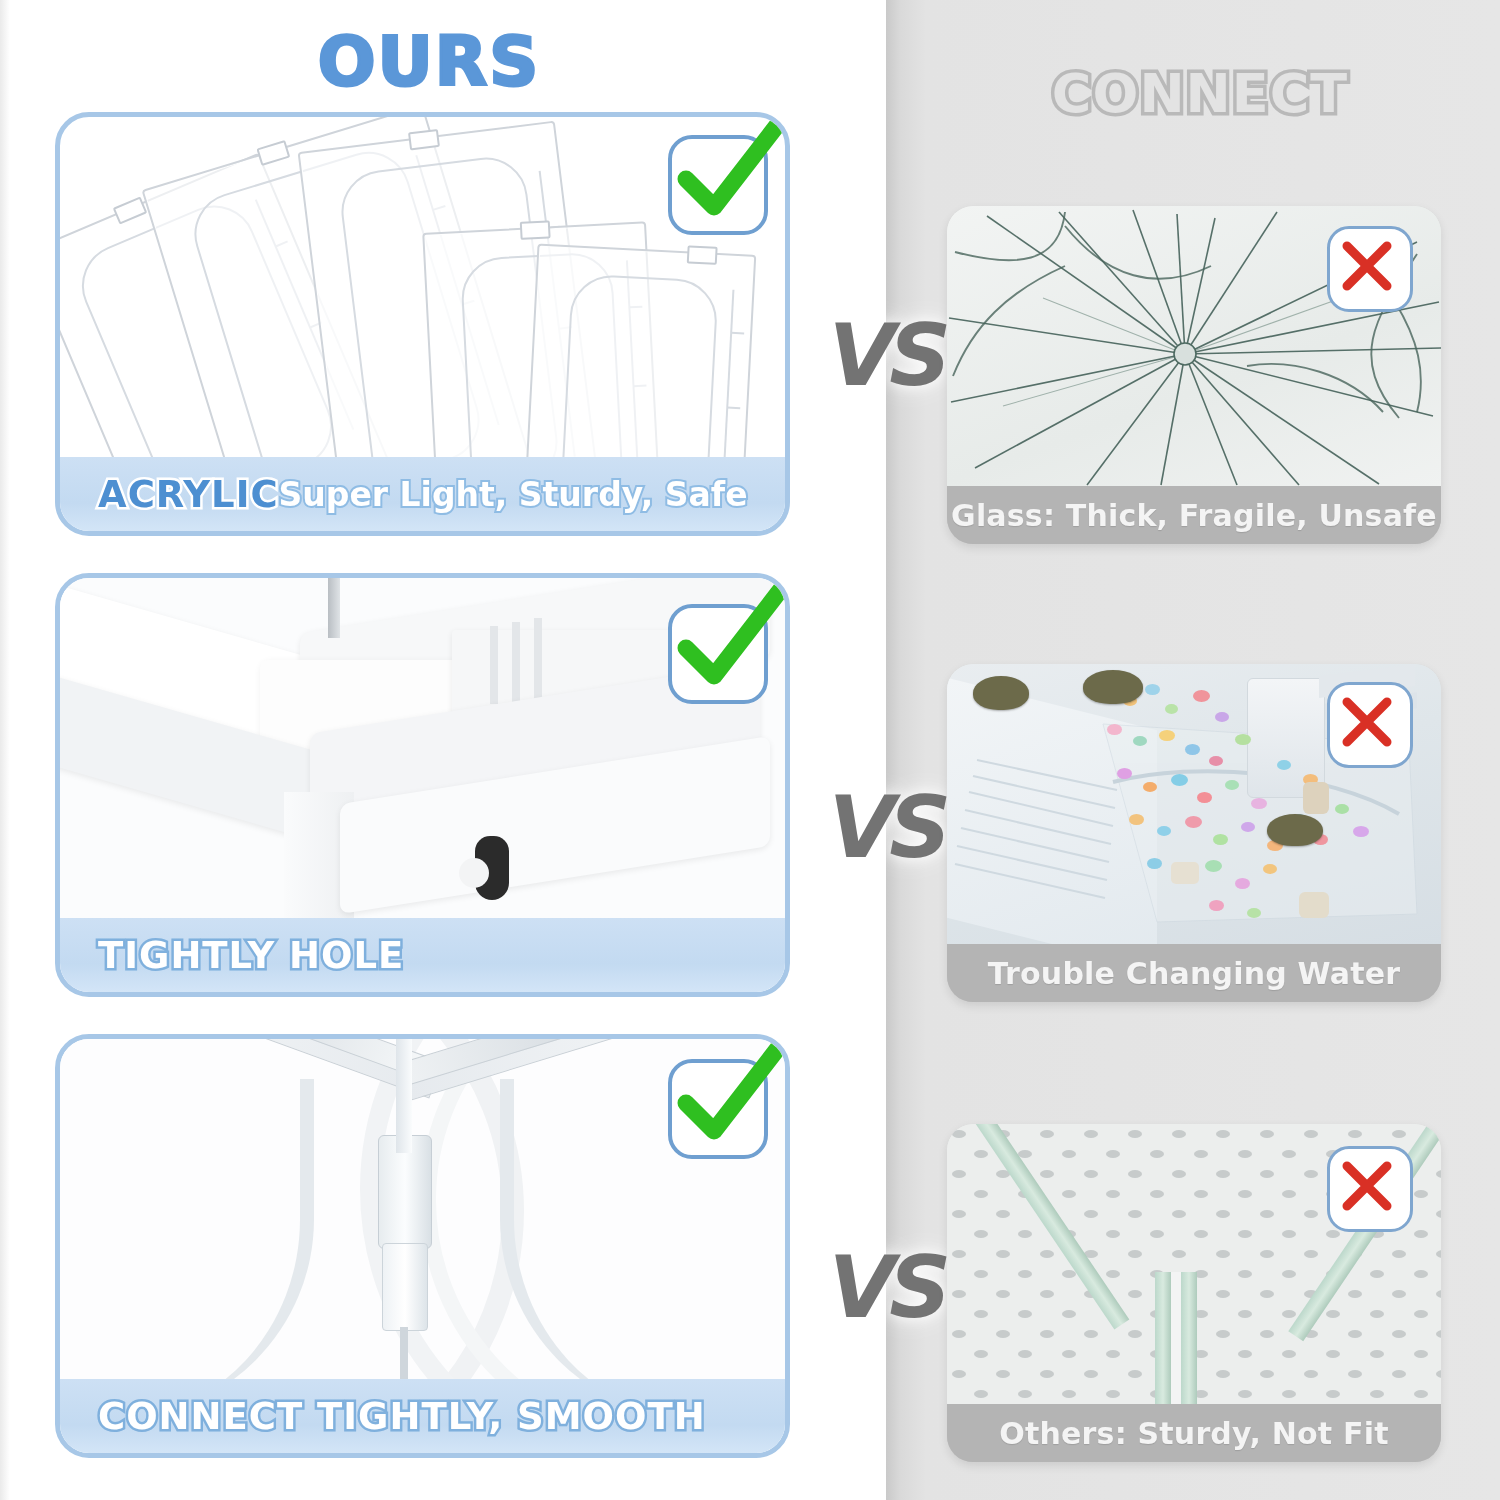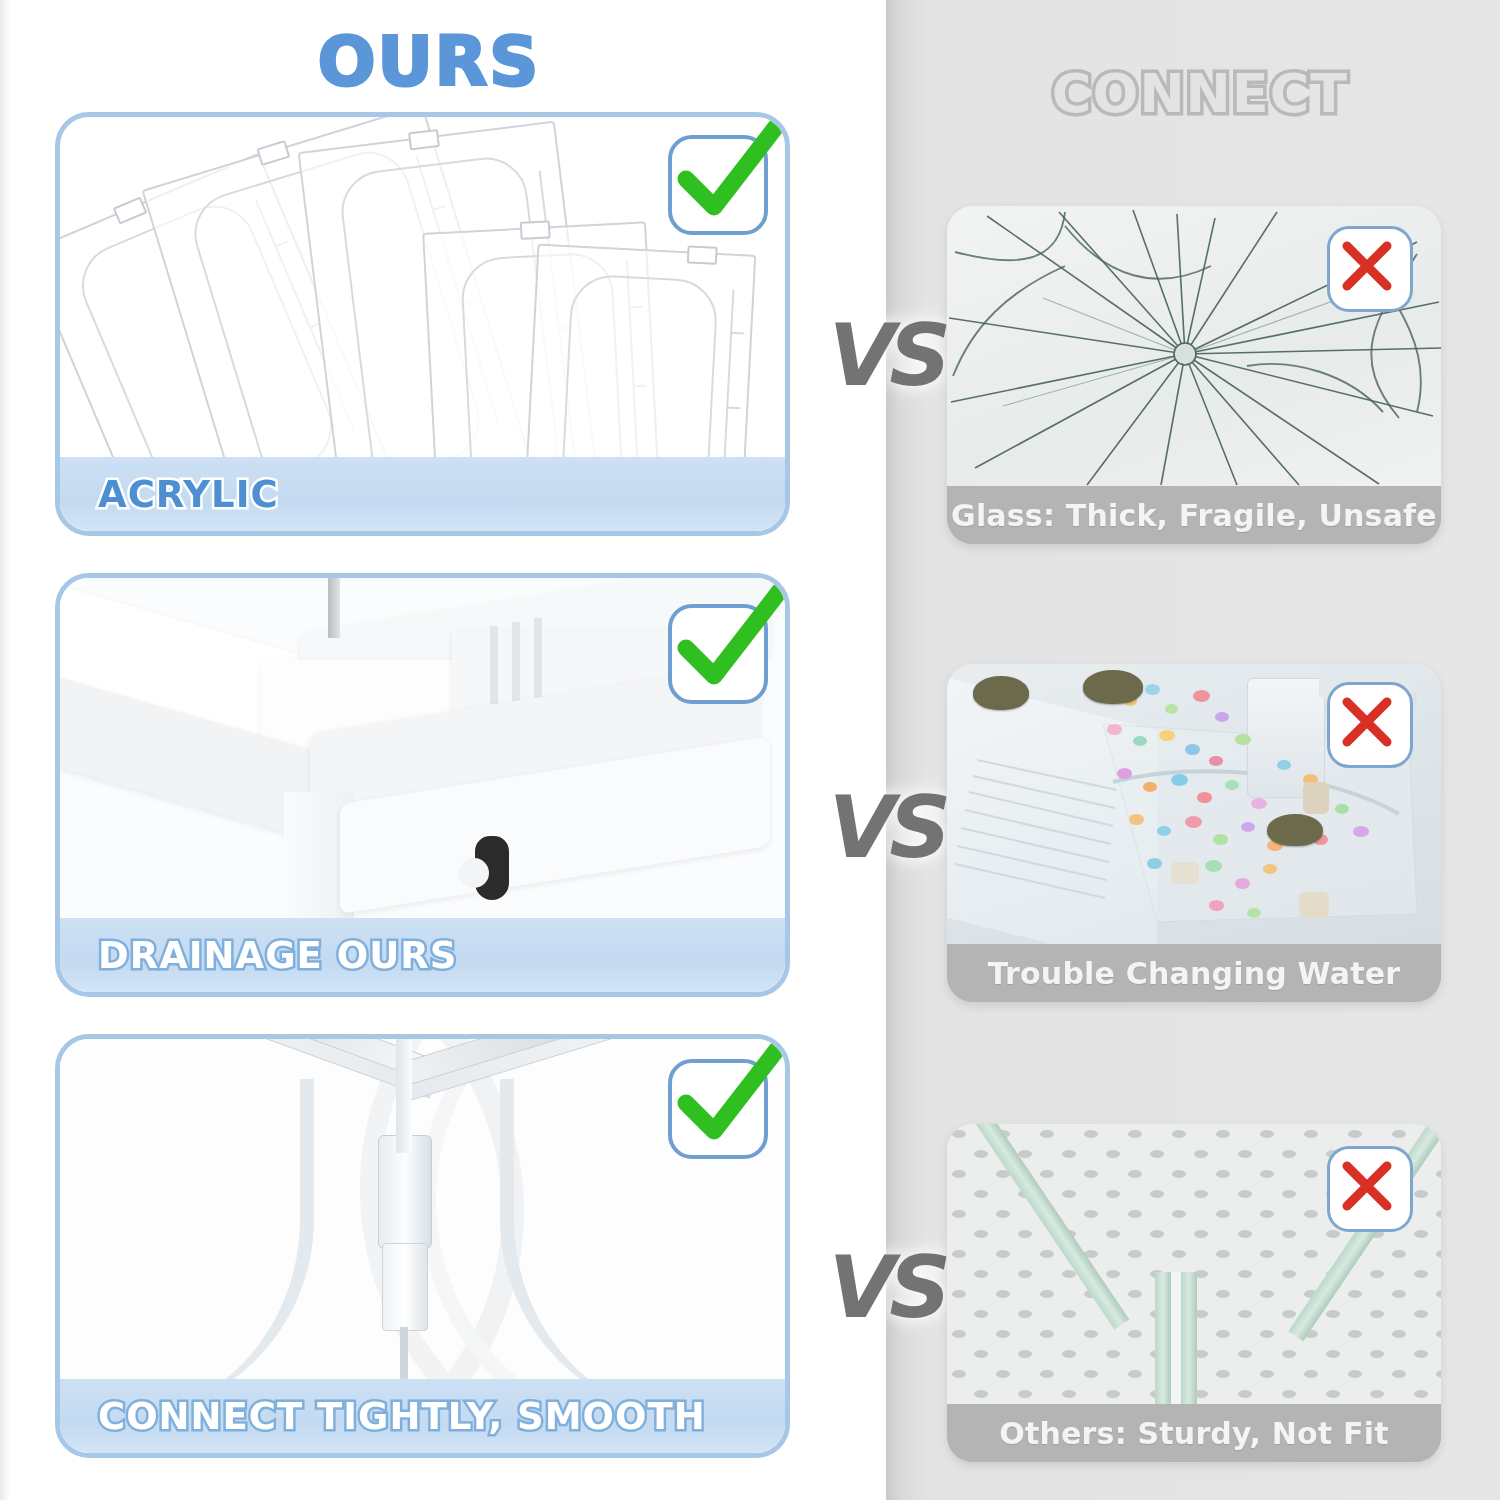--- a/index.html
+++ b/index.html
@@ -184,20 +184,21 @@
 
       <div class="tick-badge" style="left:608px;top:18px;">
         <div class="tick-box"></div>
         <svg class="tick-svg" viewBox="0 0 128 128">
           <path d="M22 72 L50 100 L118 12" fill="none" stroke="#2fbf20" stroke-width="17" stroke-linecap="round" stroke-linejoin="round"></path>
         </svg>
       </div>
     </div>
     <div class="card-caption">
       <span class="cap-strong">ACRYLIC</span>
+      <span class="cap-sub">Super Light, Sturdy, Safe</span>
     </div>
   </div>
 
   <div class="card card-2">
     <div class="card-art">
       <div style="position:absolute;inset:0;background:#fbfcfd;"></div>
 
       <div class="tank-top" style="left:-40px;top:48px;width:360px;height:120px;transform:skewY(16deg);background:#ffffff;"></div>
       <div class="tank-top" style="left:240px;top:18px;width:470px;height:100px;transform:skewY(-9deg);background:#f7f8f9;"></div>
 
@@ -221,21 +222,21 @@
       <div style="position:absolute;left:268px;top:0px;width:12px;height:60px;background:linear-gradient(90deg,#b9bec3,#dfe3e6);"></div>
 
       <div class="tick-badge" style="left:608px;top:26px;">
         <div class="tick-box"></div>
         <svg class="tick-svg" viewBox="0 0 128 128">
           <path d="M22 72 L50 100 L118 12" fill="none" stroke="#2fbf20" stroke-width="17" stroke-linecap="round" stroke-linejoin="round"></path>
         </svg>
       </div>
     </div>
     <div class="card-caption">
-      <span class="cap-strong whiteface">DRAINAGE OURS</span>
+      <span class="cap-strong whiteface">TIGHTLY HOLE</span>
     </div>
   </div>
 
   <div class="card card-3">
     <div class="card-art">
       <div style="position:absolute;inset:0;background:#fdfdfe;"></div>
 
       <div style="position:absolute;left:-120px;top:-120px;width:540px;height:540px;border:22px solid #f0f2f4;border-radius:50%;"></div>
       <div style="position:absolute;left:300px;top:-150px;width:560px;height:560px;border:20px solid #f1f3f5;border-radius:50%;"></div>
       <div style="position:absolute;left:360px;top:-90px;width:470px;height:470px;border:16px solid #f4f6f7;border-radius:50%;"></div>

